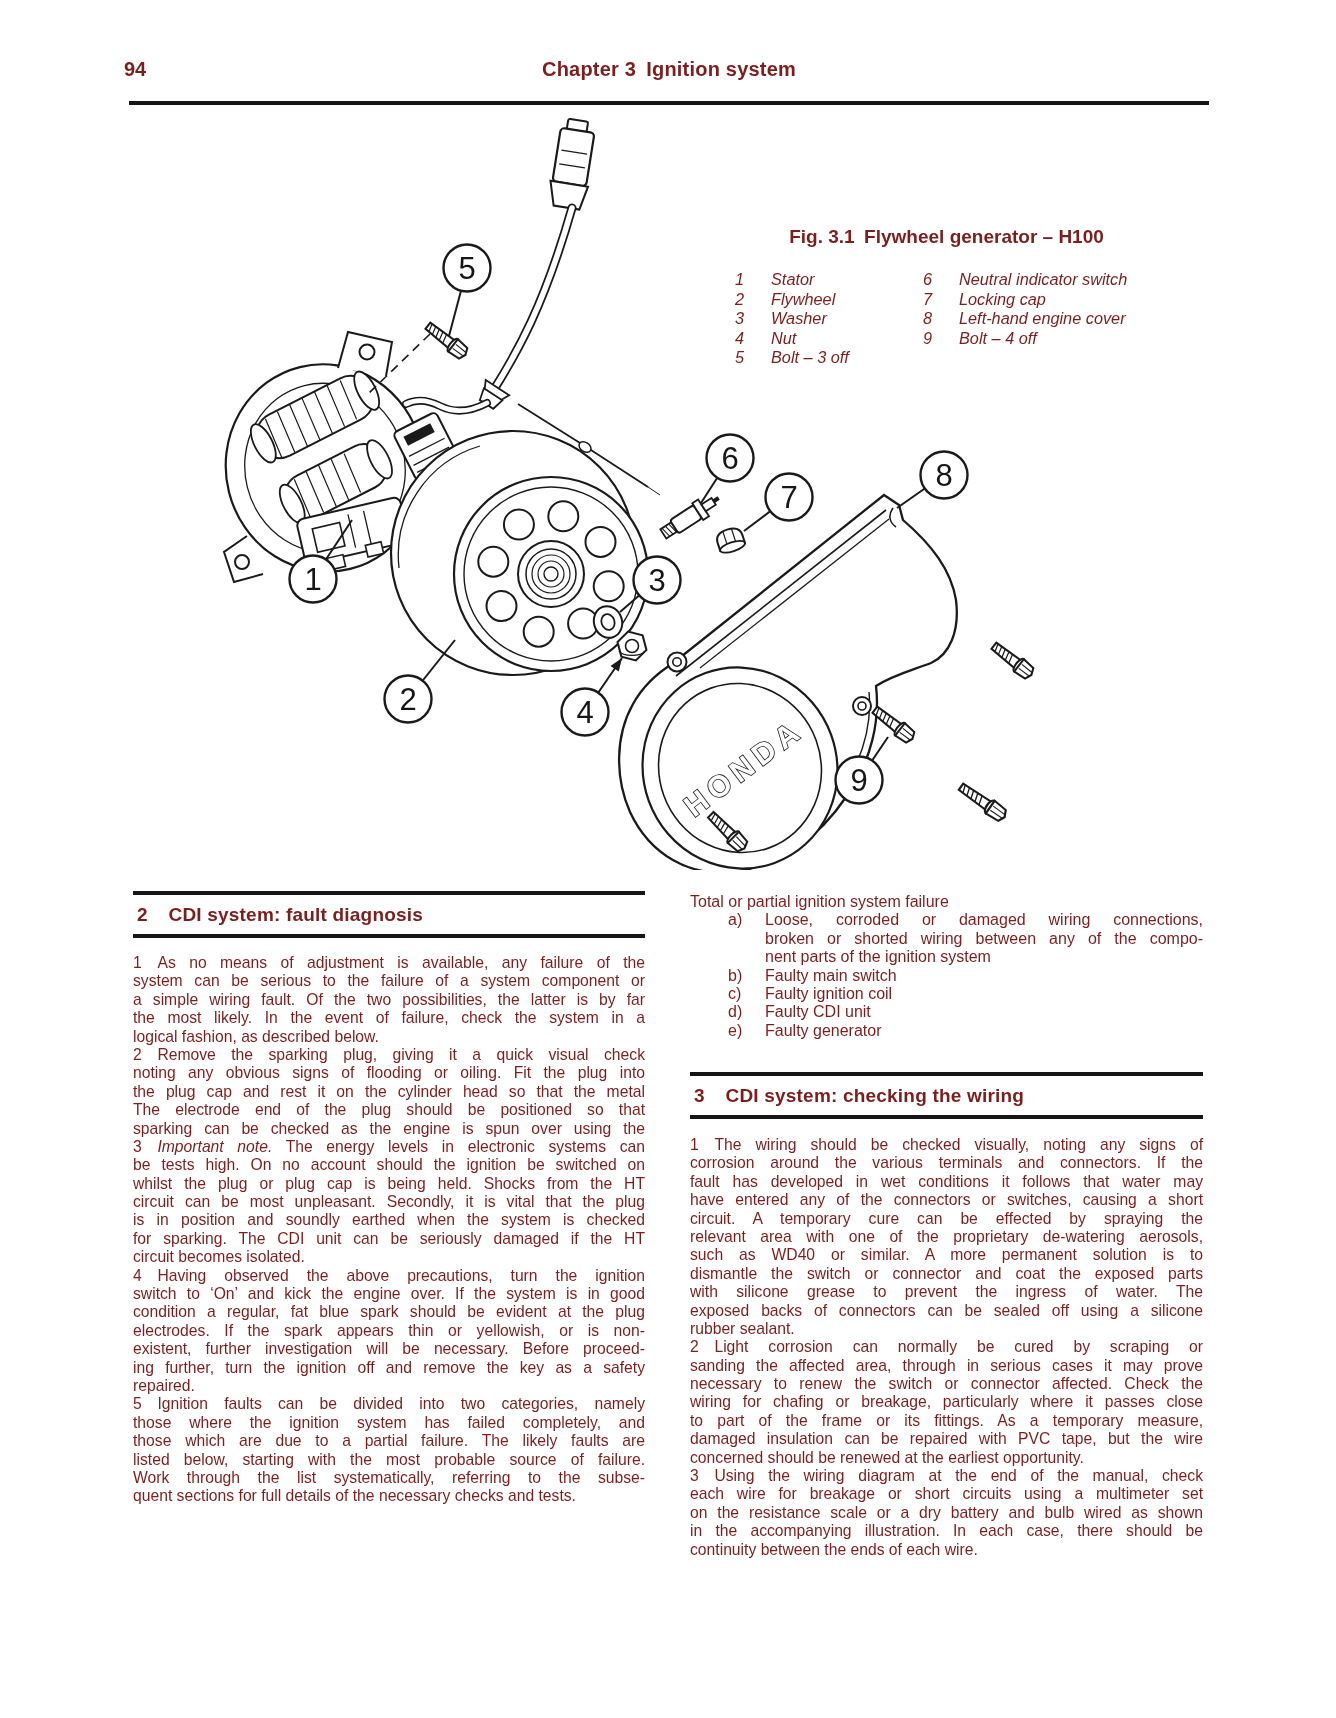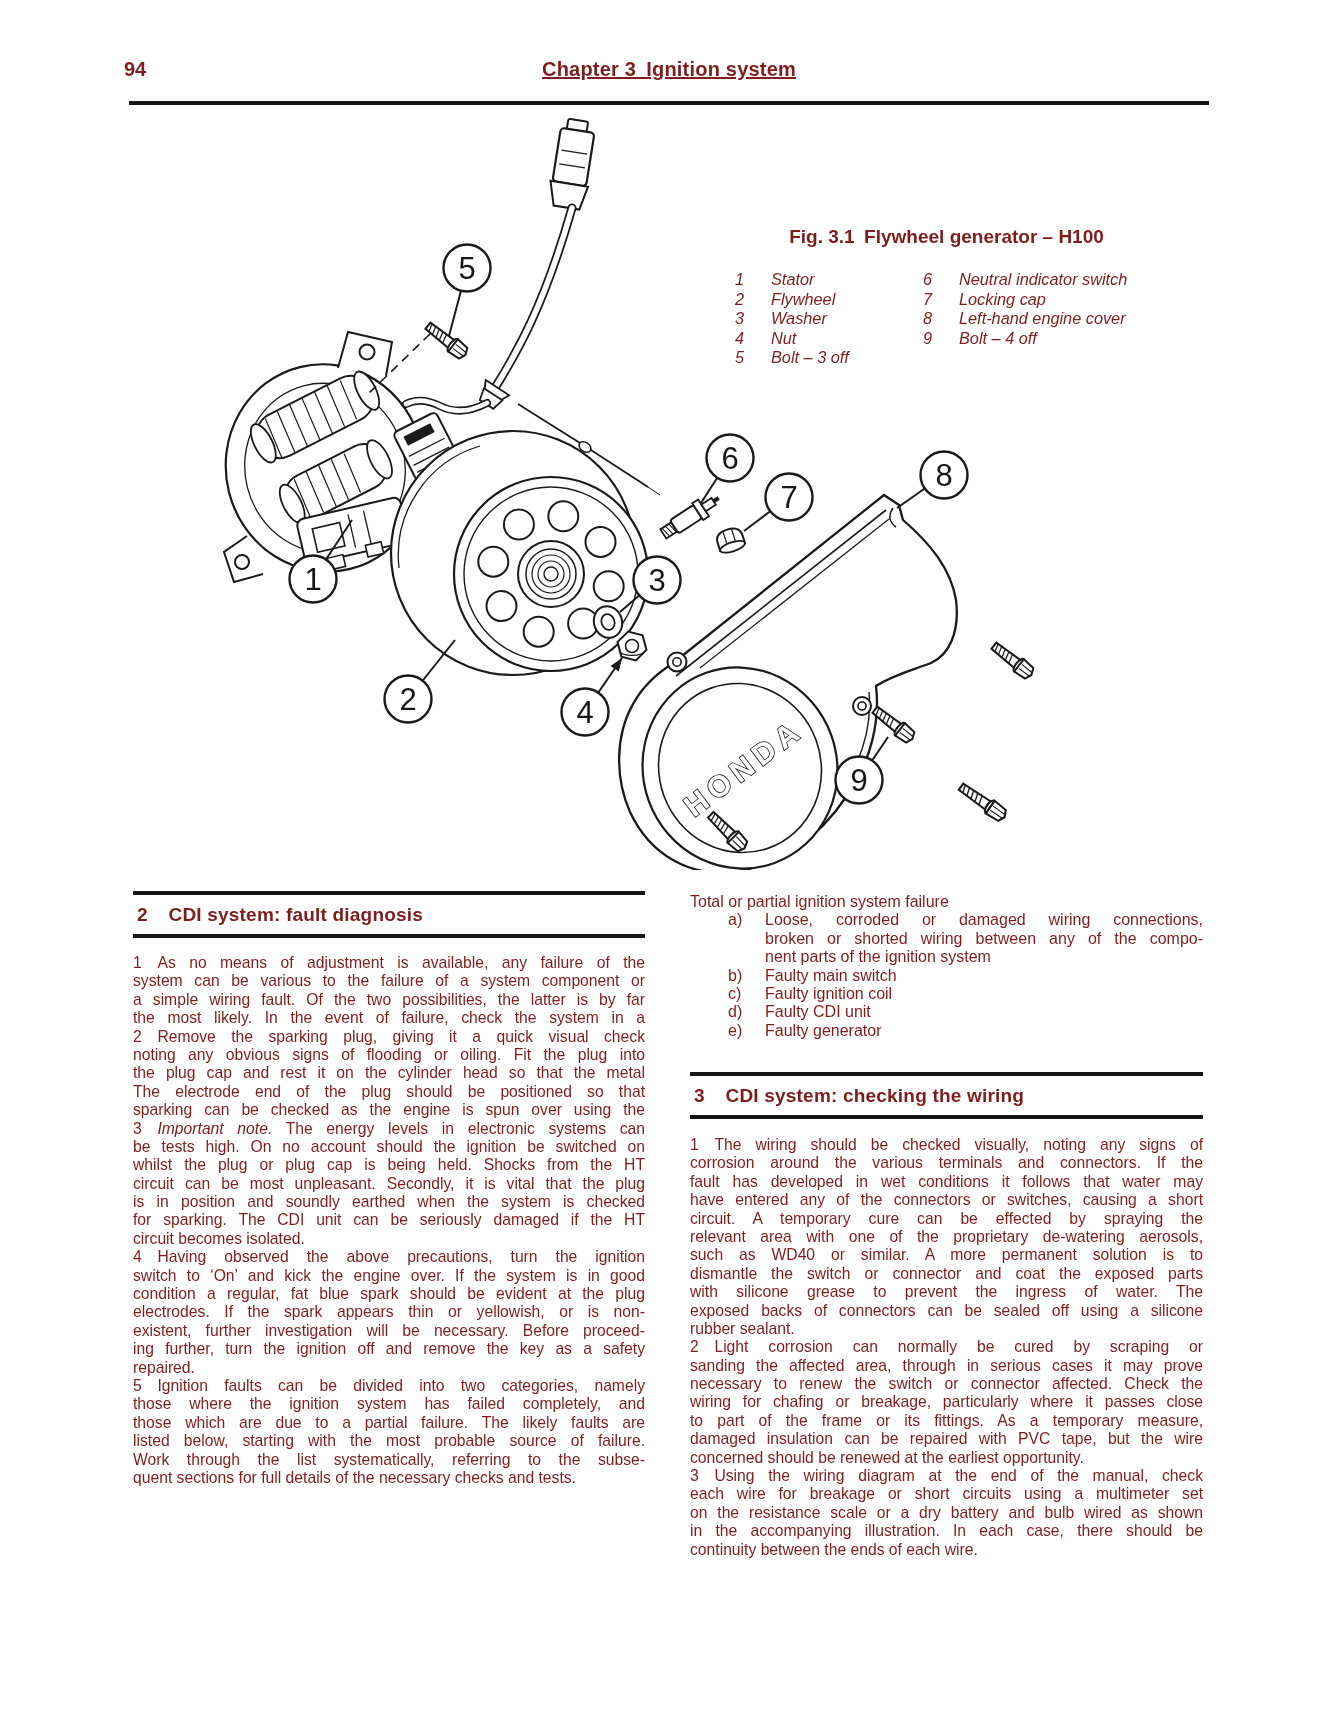--- a/index.html
+++ b/index.html
@@ -3,21 +3,21 @@
 <meta charset="utf-8">
 <style>
   html,body{margin:0;padding:0;background:#e8e8e8;}
   .page{
     position:relative;width:1336px;height:1718px;background:#ffffff;
     font-family:"Liberation Sans",sans-serif;color:#7f1d1d;overflow:hidden;
   }
   .abs{position:absolute;}
   
   .hdr-num{left:124px;top:58px;font-size:20px;font-weight:bold;}
-  .hdr-title{left:129px;top:58px;width:1080px;text-align:center;font-size:20px;font-weight:bold;letter-spacing:.2px;text-decoration:underline;}
+  .hdr-title{left:129px;top:58px;width:1080px;text-align:center;font-size:20px;font-weight:bold;letter-spacing:.2px;}
   .rule-top{left:129px;top:101px;width:1080px;height:4px;background:#161616;}
   
   .fig-caption{left:690px;top:226px;width:513px;text-align:center;font-size:19px;font-weight:bold;}
   .parts{font-style:italic;font-size:16.3px;line-height:19.6px;}
   .parts .prow{display:flex;}
   .parts .pnum{flex:0 0 36px;}
   .parts .pname{flex:1;white-space:nowrap;}
   .parts-1{left:735px;top:270px;width:185px;}
   .parts-2{left:923px;top:270px;width:280px;}
   
@@ -285,23 +285,24 @@
         <span class="pname">Bolt – 4 off</span>
       </div>
     </div>
 
   <div class="abs sec-head" style="left:133px;top:891px;width:508px">
     <span class="sec-num">2</span>
     <span class="sec-title">CDI system: fault diagnosis</span>
   </div>
   <div class="abs body" id="sec2-body" style="left:133px;top:954px;width:512px">
       <div class="tl just">1 As no means of adjustment is available, any failure of the</div>
-      <div class="tl just">system can be various to the failure of a system component or</div>
+      <div class="tl just">system can be serious to the failure of a system component or</div>
       <div class="tl just">a simple wiring fault. Of the two possibilities, the latter is by far</div>
       <div class="tl just">the most likely. In the event of failure, check the system in a</div>
+      <div class="tl last">logical fashion, as described below.</div>
       <div class="tl just">2 Remove the sparking plug, giving it a quick visual check</div>
       <div class="tl just">noting any obvious signs of flooding or oiling. Fit the plug into</div>
       <div class="tl just">the plug cap and rest it on the cylinder head so that the metal</div>
       <div class="tl just">The electrode end of the plug should be positioned so that</div>
       <div class="tl just">sparking can be checked as the engine is spun over using the</div>
       <div class="tl just"><span>3 </span><span class="it">Important note.</span><span> The energy levels in electronic systems can</span></div>
       <div class="tl just">be tests high. On no account should the ignition be switched on</div>
       <div class="tl just">whilst the plug or plug cap is being held. Shocks from the HT</div>
       <div class="tl just">circuit can be most unpleasant. Secondly, it is vital that the plug</div>
       <div class="tl just">is in position and soundly earthed when the system is checked</div>

